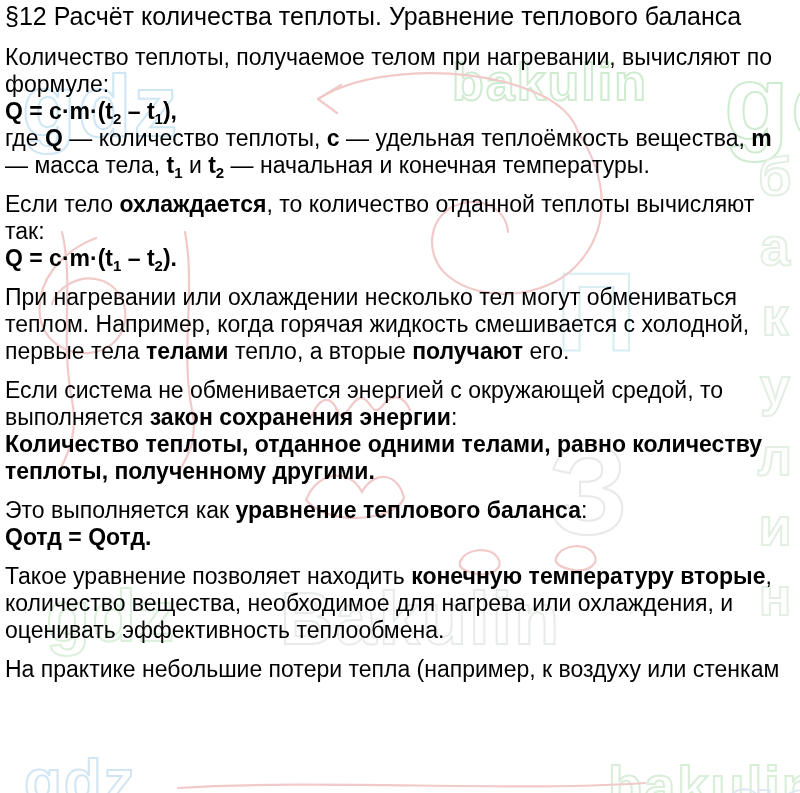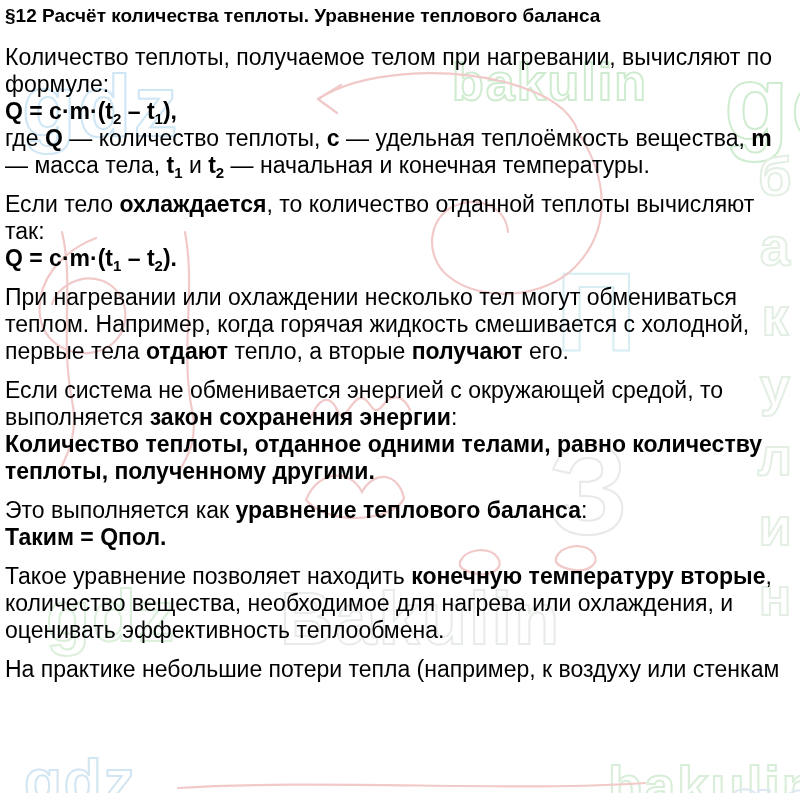--- a/index.html
+++ b/index.html
@@ -28,22 +28,22 @@
     letter-spacing: 10px;
   }
   
   #doodle { position: absolute; left: 0; top: 0; z-index: 1; }
   
   .content {
     position: absolute; left: 5px; top: 2px; right: 0;
     z-index: 2;
   }
   .title {
-    font-size: 19px;
-    font-weight: bold;
+    font-size: 25px;
+    font-weight: normal;
     line-height: 28px;
     margin: 0 0 14px 0;
     white-space: nowrap;
   }
   .para {
     font-size: 23px;
     line-height: 27px;
     margin: 12px 0 11px 0;
     white-space: nowrap;
   }
@@ -80,19 +80,19 @@
     <div class="wm" style="left: 24px; top: 734px; font-size: 62px; -webkit-text-stroke: 2px rgb(210, 229, 242);">gdz</div>
     <div class="wm" style="left: 608px; top: 742px; font-size: 56px; -webkit-text-stroke: 2px rgb(216, 238, 216);">bakulin</div>
     <div class="wm" style="left: 724px; top: 748px; font-size: 84px; -webkit-text-stroke: 2px rgb(221, 232, 242);">go</div>
   </div>
 
 <div class="content">
   <div class="title">§12 Расчёт количества теплоты. Уравнение теплового баланса</div>
   <div id="paras">
       <p class="para"><span>Количество теплоты, получаемое телом при нагревании, вычисляют по</span><br><span>формуле:</span><br><span class="b">Q = c·m·(t</span><span class="b sub">2</span><span class="b"> – t</span><span class="b sub">1</span><span class="b">),</span><br><span>где </span><span class="b">Q</span><span> — количество теплоты, </span><span class="b">c</span><span> — удельная теплоёмкость вещества, </span><span class="b">m</span><br><span>— масса тела, </span><span class="b">t</span><span class="b sub">1</span><span> и </span><span class="b">t</span><span class="b sub">2</span><span> — начальная и конечная температуры.</span></p>
       <p class="para"><span>Если тело </span><span class="b">охлаждается</span><span>, то количество отданной теплоты вычисляют</span><br><span>так:</span><br><span class="b">Q = c·m·(t</span><span class="b sub">1</span><span class="b"> – t</span><span class="b sub">2</span><span class="b">).</span></p>
-      <p class="para"><span>При нагревании или охлаждении несколько тел могут обмениваться</span><br><span>теплом. Например, когда горячая жидкость смешивается с холодной,</span><br><span>первые тела </span><span class="b">отдают</span><span> тепло, а вторые </span><span class="b">получают</span><span> его.</span></p>
+      <p class="para"><span>При нагревании или охлаждении несколько тел могут обмениваться</span><br><span>теплом. Например, когда горячая жидкость смешивается с холодной,</span><br><span>первые тела </span><span class="b">телами</span><span> тепло, а вторые </span><span class="b">получают</span><span> его.</span></p>
       <p class="para"><span>Если система не обменивается энергией с окружающей средой, то</span><br><span>выполняется </span><span class="b">закон сохранения энергии</span><span>:</span><br><span class="b">Количество теплоты, отданное одними телами, равно количеству</span><br><span class="b">теплоты, полученному другими.</span></p>
-      <p class="para"><span>Это выполняется как </span><span class="b">уравнение теплового баланса</span><span>:</span><br><span class="b">Таким = Qпол.</span></p>
+      <p class="para"><span>Это выполняется как </span><span class="b">уравнение теплового баланса</span><span>:</span><br><span class="b">Qотд = Qотд.</span></p>
       <p class="para"><span>Такое уравнение позволяет находить </span><span class="b">конечную температуру вторые</span><span>,</span><br><span>количество вещества, необходимое для нагрева или охлаждения, и</span><br><span>оценивать эффективность теплообмена.</span></p>
       <p class="para"><span>На практике небольшие потери тепла (например, к воздуху или стенкам</span><br></p>
     </div>
 </div>
 
 </body></html>

